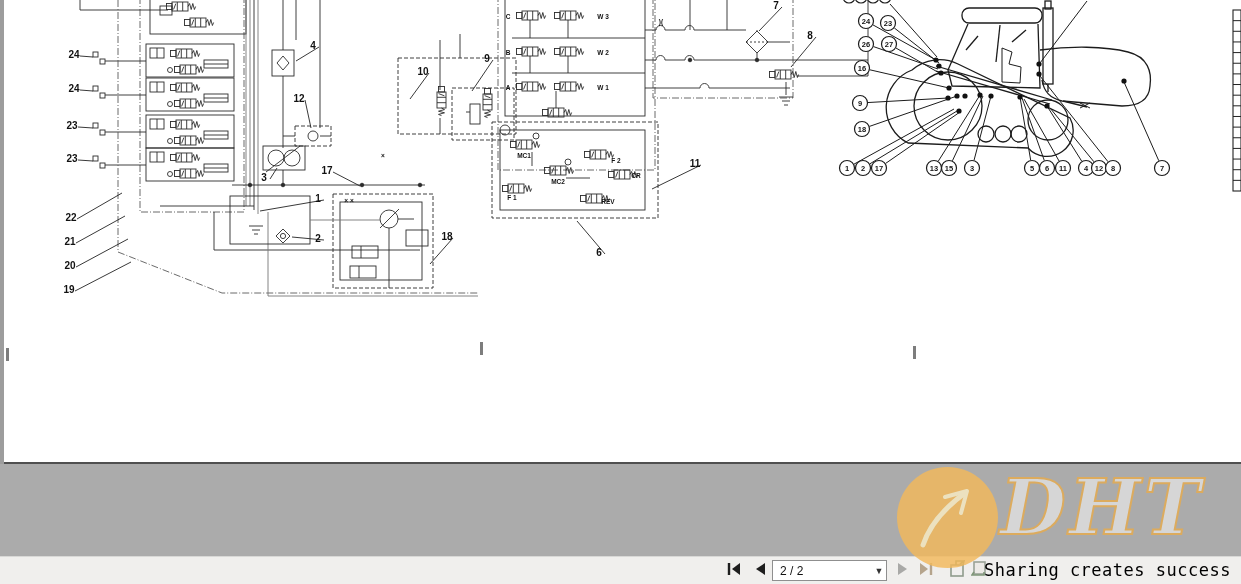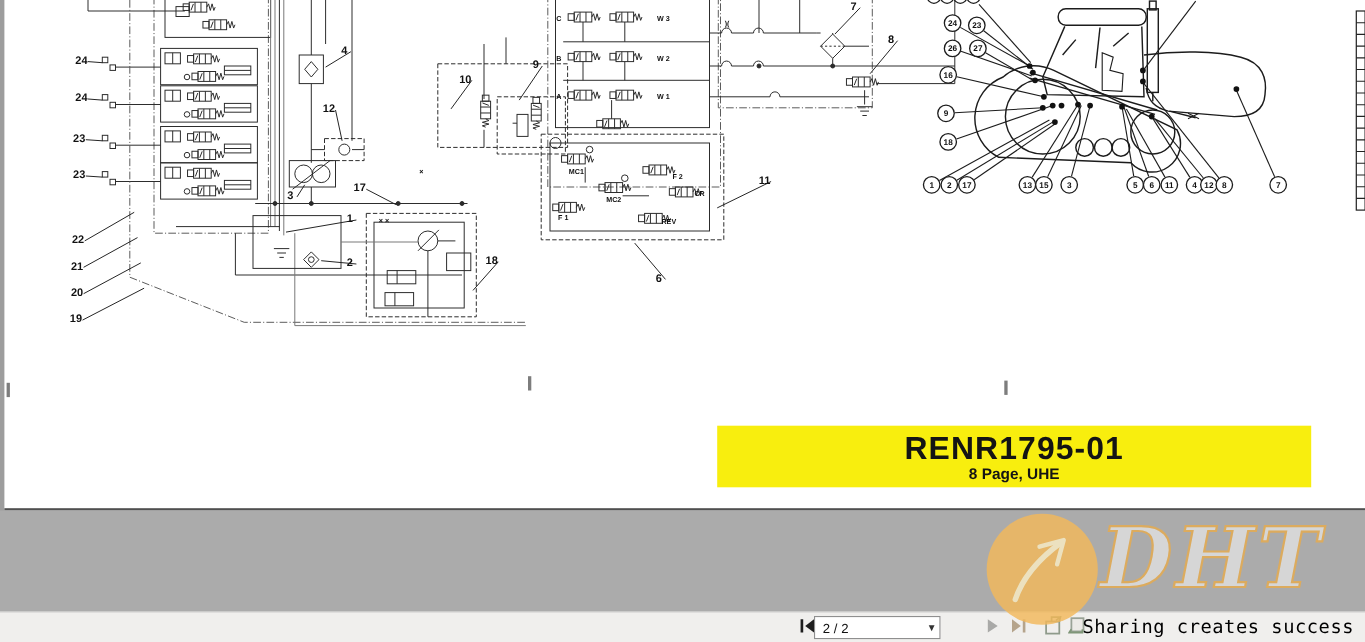--- a/index.html
+++ b/index.html
@@ -30,21 +30,21 @@
   }
   .toolbar{
     position:absolute;left:0;top:556px;width:1241px;height:28px;
     background:#f0efed;border-top:1px solid #d8d8d6;z-index:1;
   }
   .tb-btn{
     position:absolute;top:560px;width:20px;height:20px;background:transparent;border:none;
     padding:0;margin:0;cursor:pointer;z-index:2;
   }
   .page-box{
-    position:absolute;left:740px;top:560px;width:113px;height:19px;background:#ffffff;
+    position:absolute;left:772px;top:560px;width:113px;height:19px;background:#ffffff;
     border:1px solid #8f8f8f;font-size:12px;color:#111;display:flex;align-items:center;z-index:2;
   }
   .page-box .val{padding-left:7px;flex:1;}
   .page-box .caret{width:14px;font-size:9px;color:#333;text-align:center;}
   .wm-circle{
     position:absolute;left:897px;top:467px;width:101px;height:101px;border-radius:50%;
     background:#f3b95b;opacity:0.82;z-index:3;
   }
   .wm-circle svg{position:absolute;left:0;top:0;}
   .slogan{
@@ -416,24 +416,20 @@
         <line x1="1233" y1="159.05882352941177" x2="1241" y2="159.05882352941177" stroke="#222" stroke-width="1"></line>
         <line x1="1233" y1="169.70588235294116" x2="1241" y2="169.70588235294116" stroke="#222" stroke-width="1"></line>
         <line x1="1233" y1="180.35294117647058" x2="1241" y2="180.35294117647058" stroke="#222" stroke-width="1"></line>
       </g>
   </svg>
 
   <div class="fold-mark" style="left:2px;top:348px;"></div>
   <div class="fold-mark" style="left:476px;top:342px;"></div>
   <div class="fold-mark" style="left:909px;top:346px;"></div>
 
-  <div class="banner">
-    <div class="banner-title">RENR1795-01</div>
-    <div class="banner-sub">8 Page, UHE</div>
-  </div>
 </div>
 
 <div class="footer"></div>
 <div class="dht-text">DHT</div>
 
 <div class="toolbar"></div>
 
 <button class="tb-btn" style="left:724px;" title="">
   <svg width="16" height="16" viewBox="0 0 16 16">
       <path d="M3,2 V14" stroke="#1e1e1e" stroke-width="2.4"></path>

